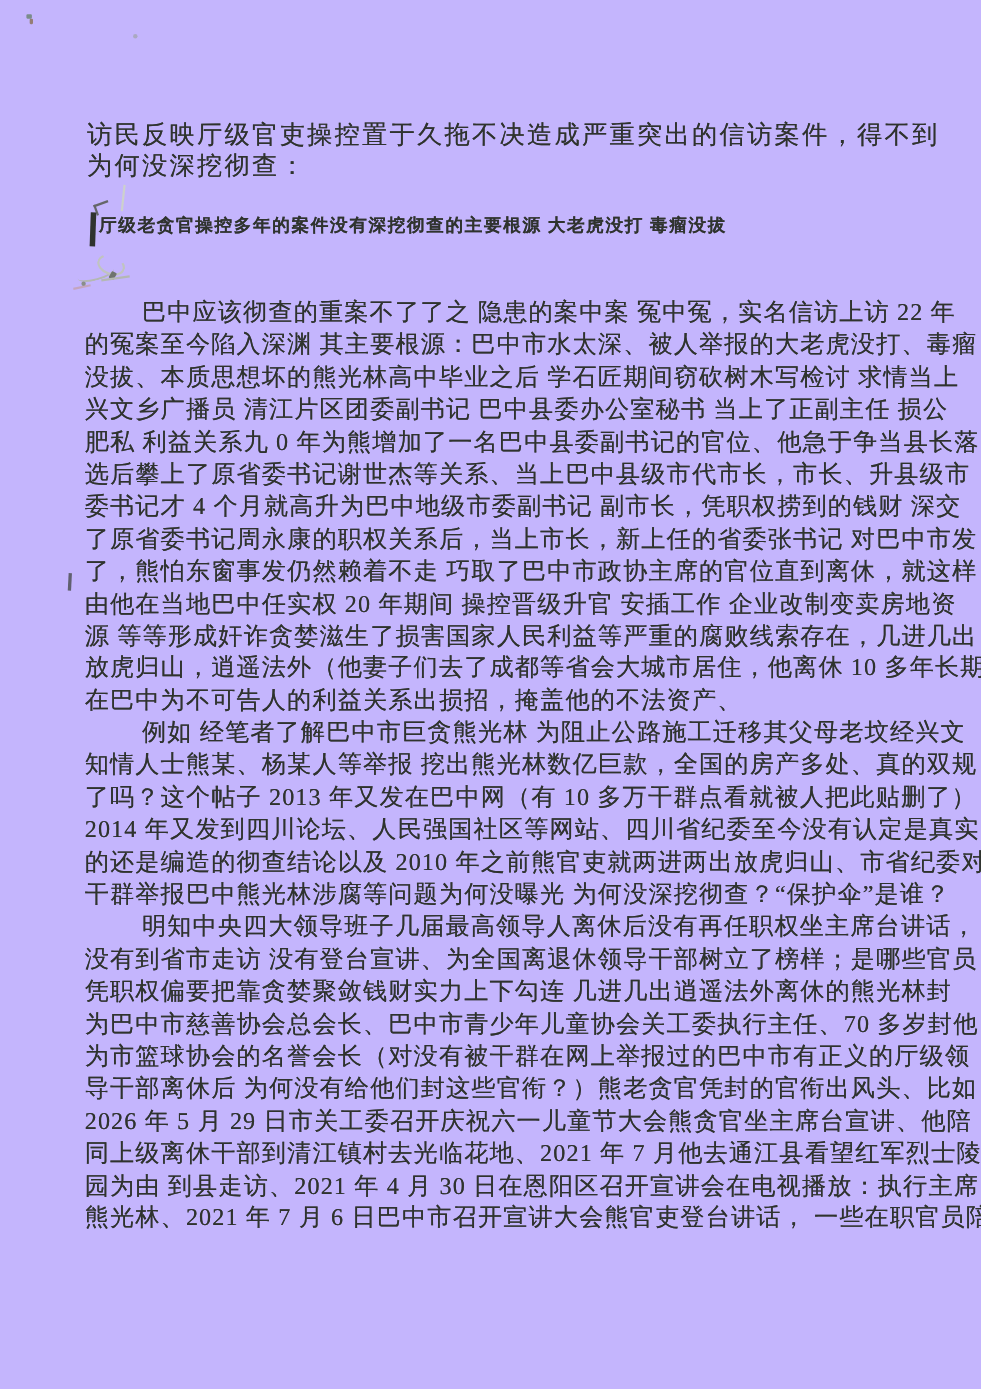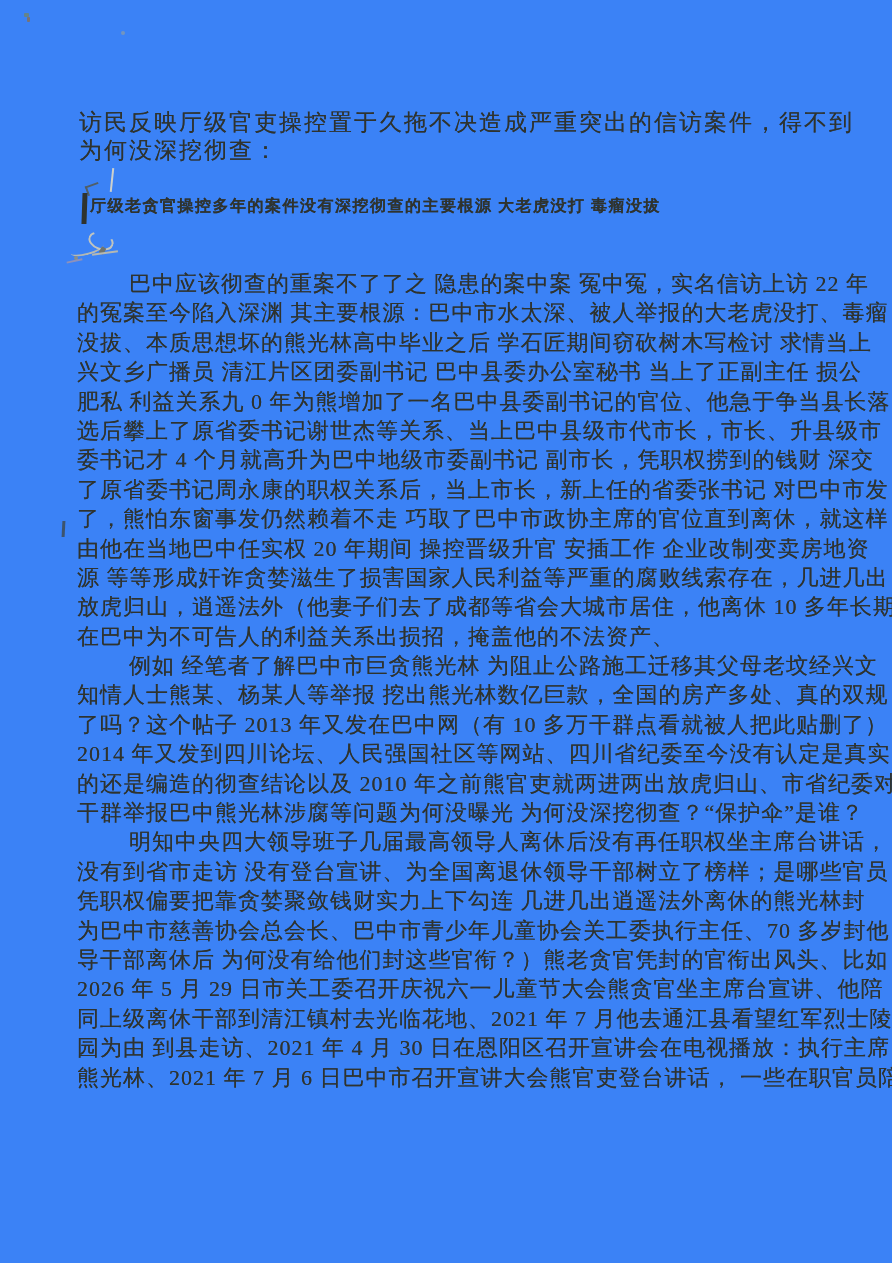--- a/index.html
+++ b/index.html
@@ -1,20 +1,20 @@
 <!DOCTYPE html>
 <html><head>
 <meta charset="utf-8">
 <style>
   html,body{margin:0;padding:0;background:#e8e8e8;}
   .page{
     position:relative;
     width:892px;height:1263px;
     margin:0 auto;
-    background:#3b82f6;
+    background:#c4b5fd;
     overflow:hidden;
     font-family:"Liberation Serif","DejaVu Serif",serif;
     color:#2f332e;
     -webkit-font-smoothing:antialiased;
   }
   .txt{text-shadow:0 0 .5px rgba(43,47,42,.75);}
   
   .intro{position:absolute;left:79px;top:109px;width:800px;font-size:23px;letter-spacing:2px;}
   .intro .line{height:28px;line-height:28px;white-space:nowrap;}
   
@@ -91,20 +91,21 @@
       <div class="line">了吗？这个帖子 2013 年又发在巴中网（有 10 多万干群点看就被人把此贴删了）</div>
       <div class="line">2014 年又发到四川论坛、人民强国社区等网站、四川省纪委至今没有认定是真实</div>
       <div class="line">的还是编造的彻查结论以及 2010 年之前熊官吏就两进两出放虎归山、市省纪委对</div>
       <div class="line">干群举报巴中熊光林涉腐等问题为何没曝光 为何没深挖彻查？“保护伞”是谁？</div>
     </div>
     <div>
       <div class="line ind">明知中央四大领导班子几届最高领导人离休后没有再任职权坐主席台讲话，</div>
       <div class="line">没有到省市走访 没有登台宣讲、为全国离退休领导干部树立了榜样；是哪些官员</div>
       <div class="line">凭职权偏要把靠贪婪聚敛钱财实力上下勾连 几进几出逍遥法外离休的熊光林封</div>
       <div class="line">为巴中市慈善协会总会长、巴中市青少年儿童协会关工委执行主任、70 多岁封他</div>
+      <div class="line">为市篮球协会的名誉会长（对没有被干群在网上举报过的巴中市有正义的厅级领</div>
       <div class="line">导干部离休后 为何没有给他们封这些官衔？）熊老贪官凭封的官衔出风头、比如：</div>
       <div class="line">2026 年 5 月 29 日市关工委召开庆祝六一儿童节大会熊贪官坐主席台宣讲、他陪</div>
       <div class="line">同上级离休干部到清江镇村去光临花地、2021 年 7 月他去通江县看望红军烈士陵</div>
       <div class="line">园为由 到县走访、2021 年 4 月 30 日在恩阳区召开宣讲会在电视播放：执行主席</div>
       <div class="line">熊光林、2021 年 7 月 6 日巴中市召开宣讲大会熊官吏登台讲话， 一些在职官员陪</div>
     </div>
   </div>
 
 </div>
 

